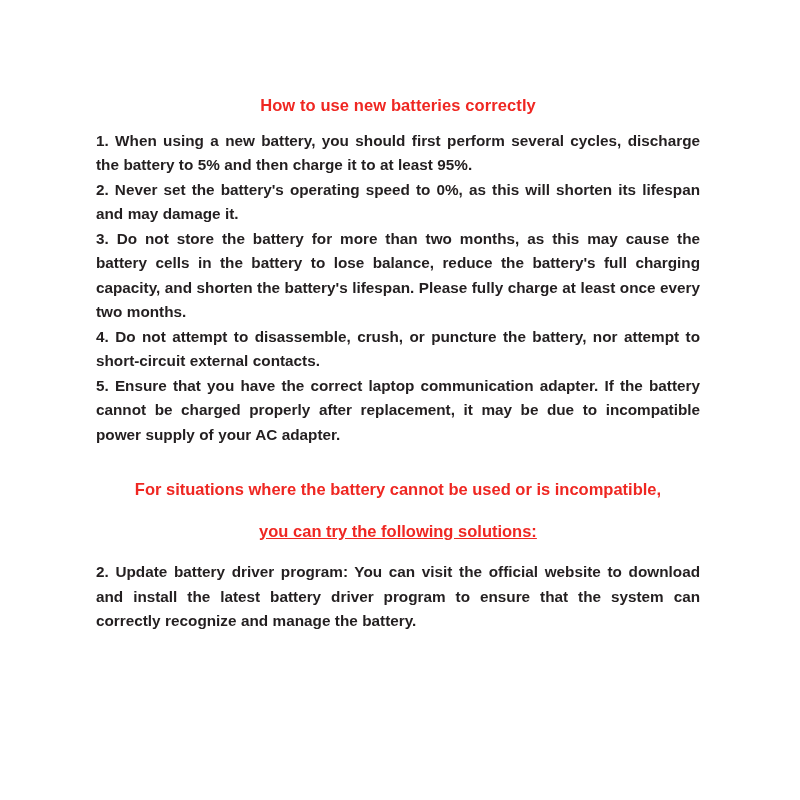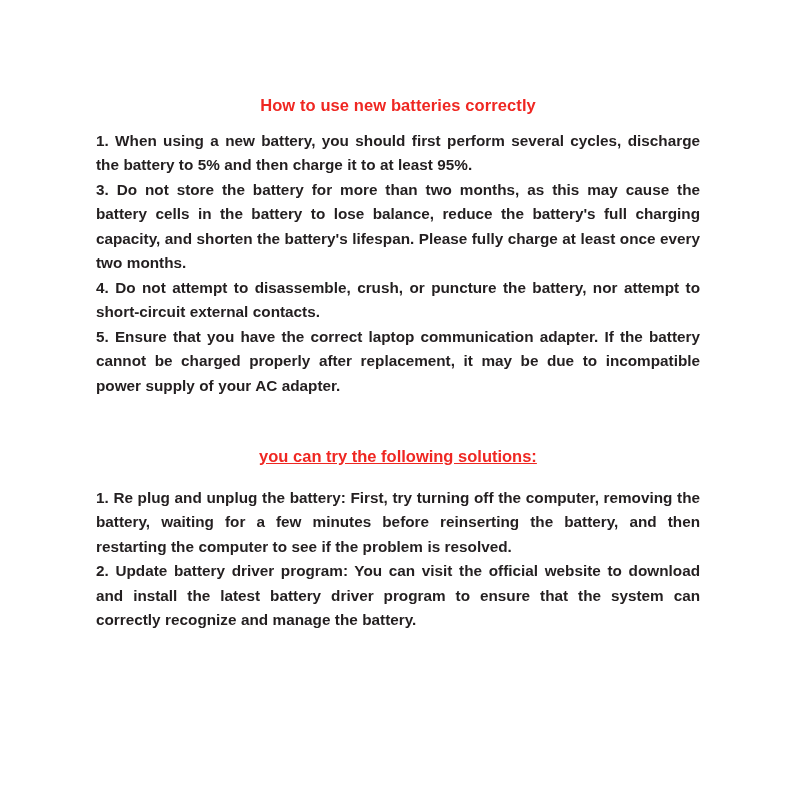--- a/index.html
+++ b/index.html
@@ -60,27 +60,28 @@
 </style>
 </head>
 <body>
 
 <div class="page">
 
   <h1 class="doc-title">How to use new batteries correctly</h1>
 
   <div class="block">
     <p class="para">1.  When using a new battery, you should first perform several cycles, discharge the battery to 5% and then charge it to at least 95%.</p>
+    <p class="para">2.  Never set the battery's operating speed to 0%, as this will shorten its lifespan and may damage it.</p>
     <p class="para">3.  Do not store the battery for more than two months, as this may cause the battery cells in the battery to lose balance, reduce the battery's full charging capacity, and shorten the battery's lifespan. Please fully charge at least once every two months.</p>
     <p class="para">4.  Do not attempt to disassemble, crush, or puncture the battery, nor attempt to short-circuit external contacts.</p>
     <p class="para">5.  Ensure that you have the correct laptop communication adapter. If the battery cannot be charged properly after replacement, it may be due to incompatible power supply of your AC adapter.</p>
   </div>
 
   <div class="section-gap"></div>
 
+  <h2 class="section-heading">For situations where the battery cannot be used or is incompatible,</h2>
   <h2 class="section-heading second">you can try the following solutions:</h2>
 
   <div class="block">
-    <p class="para">1.  Re plug and unplug the battery: First, try turning off the computer, removing the battery, waiting for a few minutes before reinserting the battery, and then restarting the computer to see if the problem is resolved.</p>
     <p class="para">2.  Update battery driver program: You can visit the official website to download and install the latest battery driver program to ensure that the system can correctly recognize and manage the battery.</p>
   </div>
 
 </div>
 
 </body></html>

